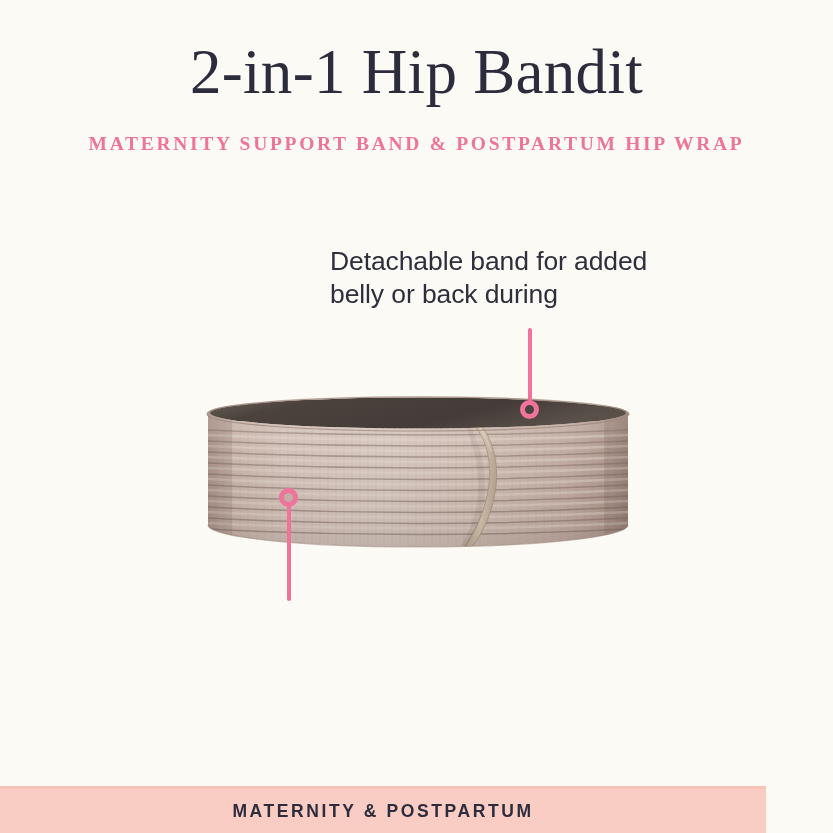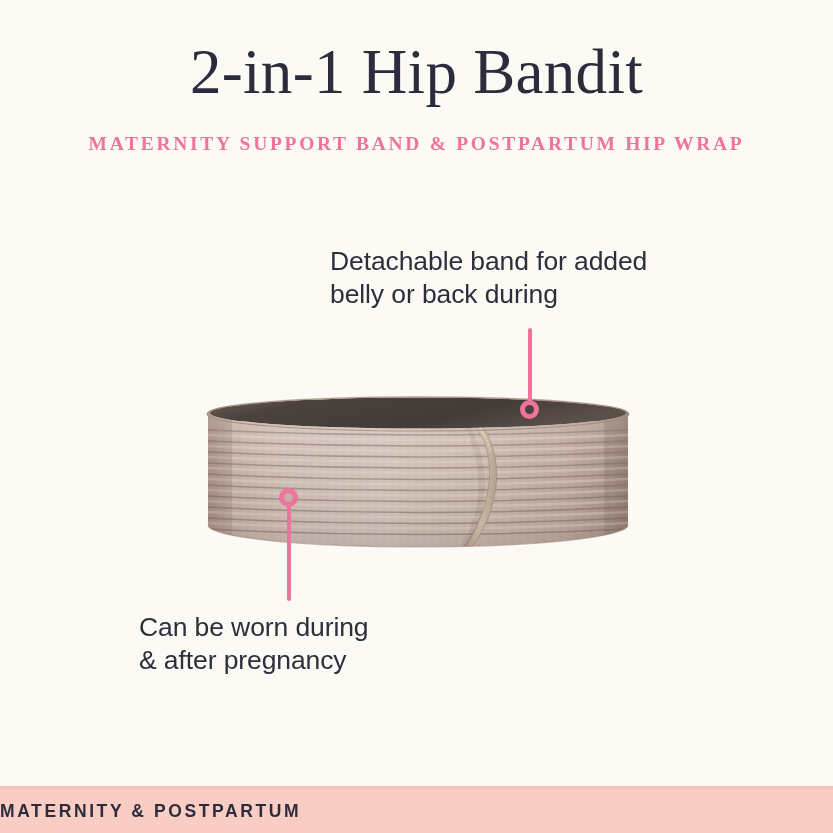--- a/index.html
+++ b/index.html
@@ -96,27 +96,28 @@
     width: 424px;
     height: 158px;
   }
   .product svg { display: block; }
 
   
   .footer {
     position: absolute;
     left: 0;
     bottom: 0;
-    width: 833px;
+    width: 766px;
     height: 47px;
     background: #FACDC4;
     border-top: 3px solid #F7C3B9;
     box-sizing: border-box;
     display: flex;
     align-items: center;
+    justify-content: center;
   }
   .footer-text {
     font-family: "Liberation Sans", sans-serif;
     font-size: 17.5px;
     font-weight: 700;
     letter-spacing: 2.6px;
     color: #2C2C3C;
     white-space: nowrap;
   }
 </style>
@@ -296,22 +297,18 @@
       <path d="M2,129 A 210,22 0 0 0 422,129" fill="none" stroke="#9C877C" stroke-width="1.2" stroke-opacity="0.55"></path>
     </svg>
   </div>
 
   <div class="pin-line" id="pin-top-line"></div>
   <div class="pin-ring on-dark" id="pin-top-ring"></div>
 
   <div class="pin-line" id="pin-bot-line"></div>
   <div class="pin-ring on-band" id="pin-bot-ring"></div>
 
-  <div class="callout callout-bottom">
-    <div>Can be worn during</div>
-    <div>&amp; after pregnancy</div>
-  </div>
 
   <div class="footer">
     <span class="footer-text">MATERNITY &amp; POSTPARTUM</span>
   </div>
 
 </div>
 
 </body></html>

